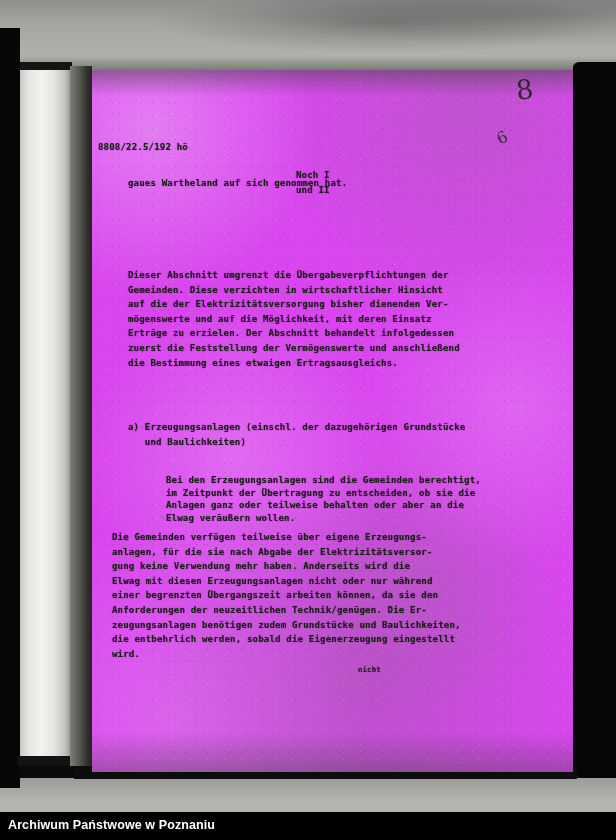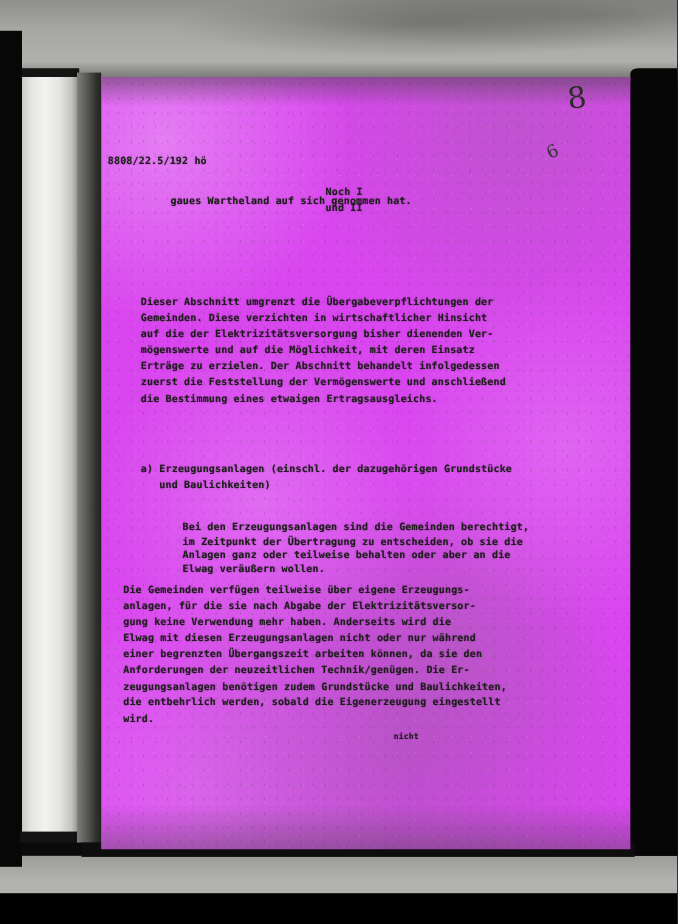--- a/index.html
+++ b/index.html
@@ -153,21 +153,21 @@
     font-size: 9.1px;
     line-height: 14.6px;
     font-weight: 700;
     letter-spacing: .15px;
     white-space: pre;
     text-shadow: 0 0 1.1px rgba(30,30,28,.55);
   }
 
   .ref        { left: 6px;  top: 70px; }
   .noch       { left: 204px; top: 70px; margin-top: 28px; }
-  .catchline  { left: 36px; top: 106px; margin-left: 27px; }
+  .catchline  { left: 36px; top: 106px; }
 
   .heading    { left: 36px; top: 162px; }
   .heading u  { text-decoration: underline; text-underline-offset: 2px; }
 
   .para1      { left: 36px; top: 198px; }
   .subhead    { left: 36px; top: 320px; }
   .subhead u  { text-decoration: underline; text-underline-offset: 2px; }
   .itema      { left: 36px; top: 350px; }
   .quote      { left: 74px; top: 404px; line-height: 12.6px; }
   .para2      { left: 20px; top: 460px; }
@@ -279,13 +279,14 @@
 wird.</div>
 
       <div class="insert-nicht">nicht</div>
     </div>
   </div>
 
   <div class="folio-big">8</div>
   <div class="folio-small">6</div>
 
   <div class="footer-bar"></div>
+  <div class="footer-text">Archiwum Państwowe w Poznaniu</div>
 </div>
 
 </body></html>

